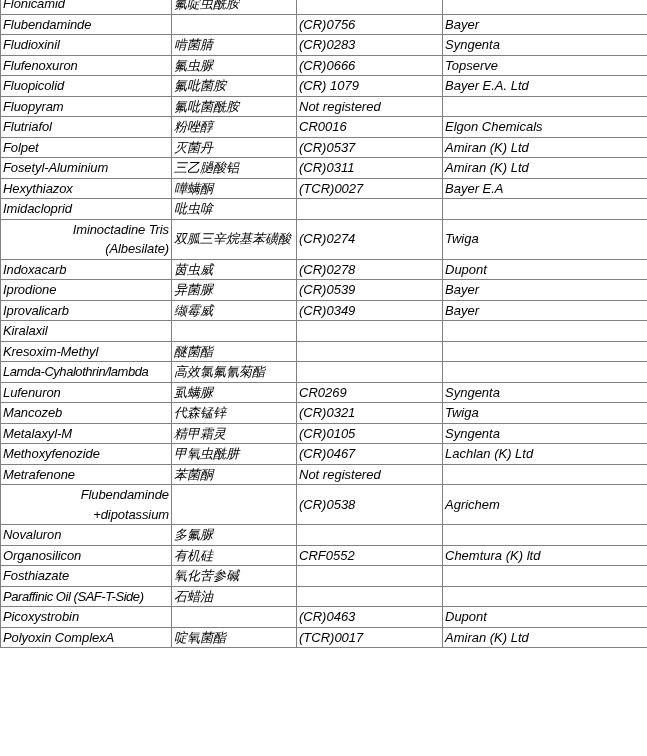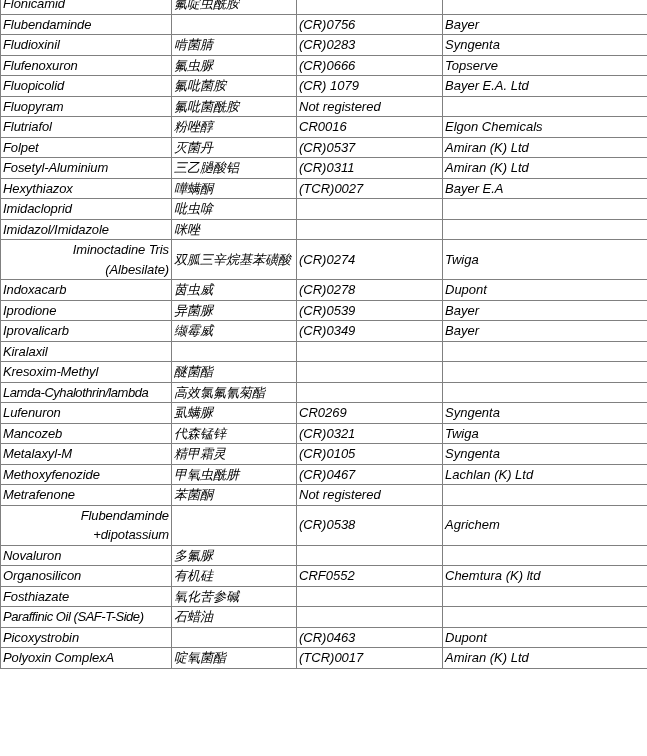--- a/index.html
+++ b/index.html
@@ -147,26 +147,20 @@
           <td class="cell-reg"><span>(TCR)0027</span></td>
           <td class="cell-company"><span>Bayer E.A</span></td>
         </tr>
         <tr>
           <td class="cell-name"><span>Imidacloprid</span></td>
           <td class="cell-chinese"><span>吡虫啽</span></td>
           <td class="cell-reg"><span></span></td>
           <td class="cell-company"><span></span></td>
         </tr>
         <tr>
-          <td class="cell-name"><span>Imidazol/Imidazole</span></td>
-          <td class="cell-chinese"><span>咪唑</span></td>
-          <td class="cell-reg"><span></span></td>
-          <td class="cell-company"><span></span></td>
-        </tr>
-        <tr>
           <td class="cell-name tall">
             <span class="twoline">Iminoctadine Tris</span>
             <span class="twoline">(Albesilate)</span>
           </td>
           <td class="cell-chinese tall"><span>双胍三辛烷基苯磺酸</span></td>
           <td class="cell-reg tall"><span>(CR)0274</span></td>
           <td class="cell-company tall"><span>Twiga</span></td>
         </tr>
         <tr>
           <td class="cell-name"><span>Indoxacarb</span></td>

